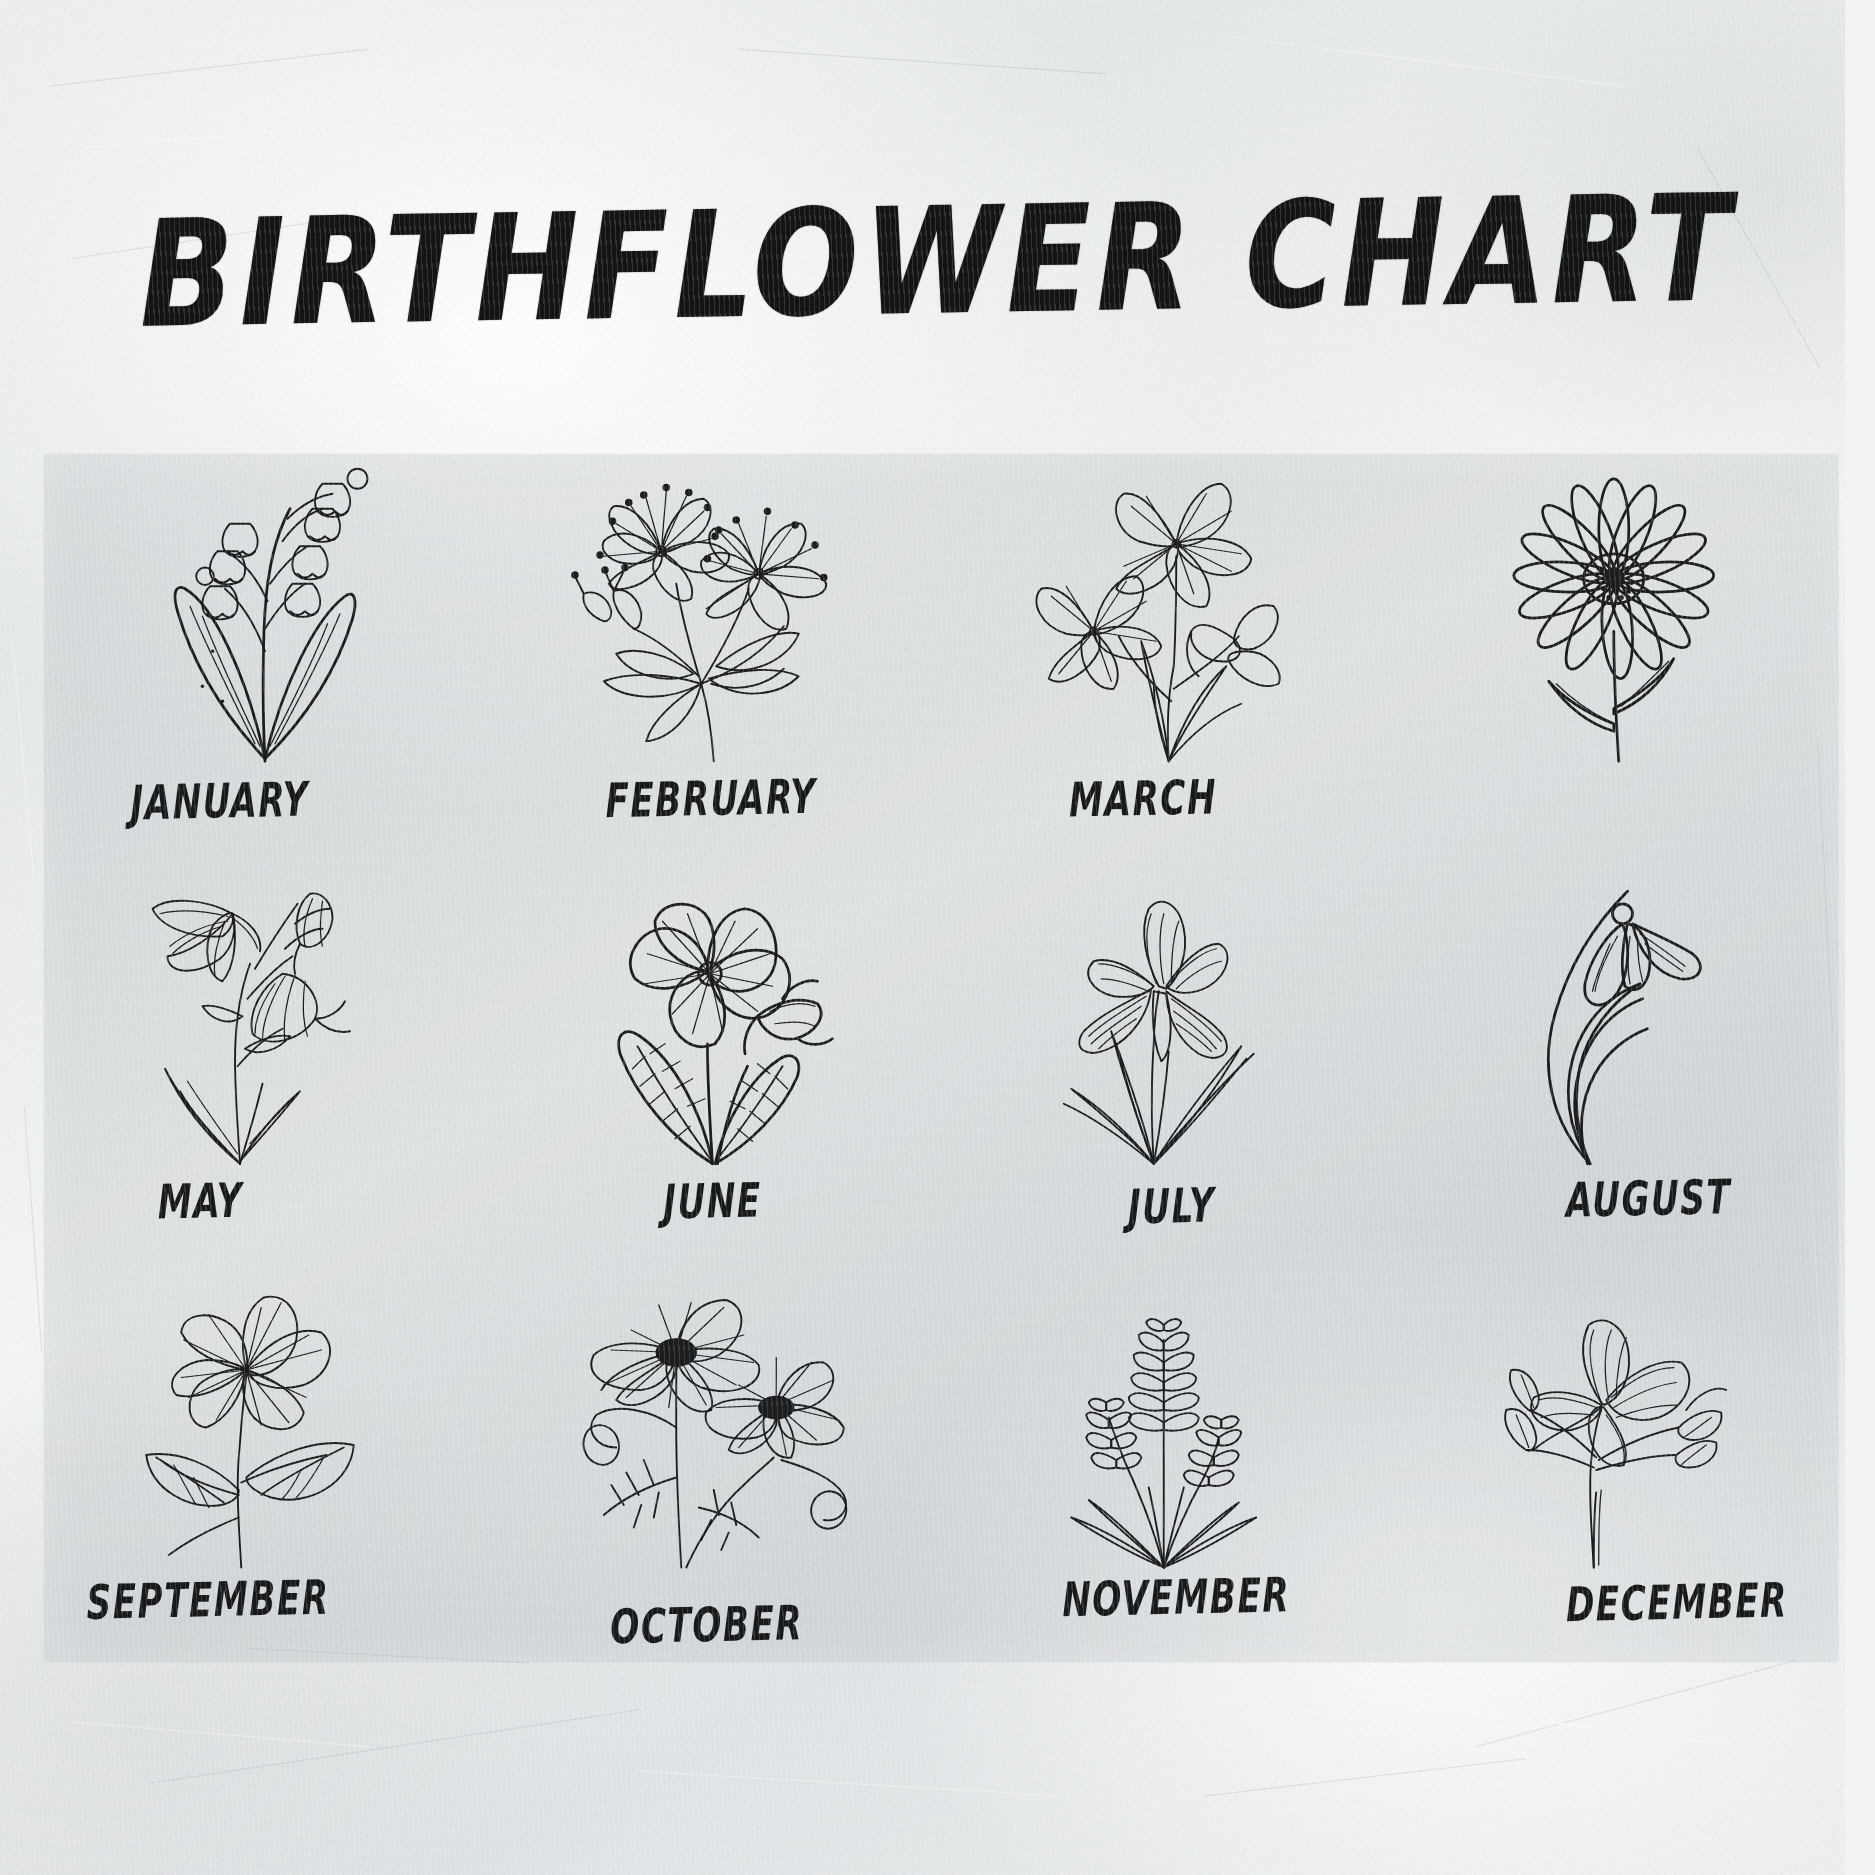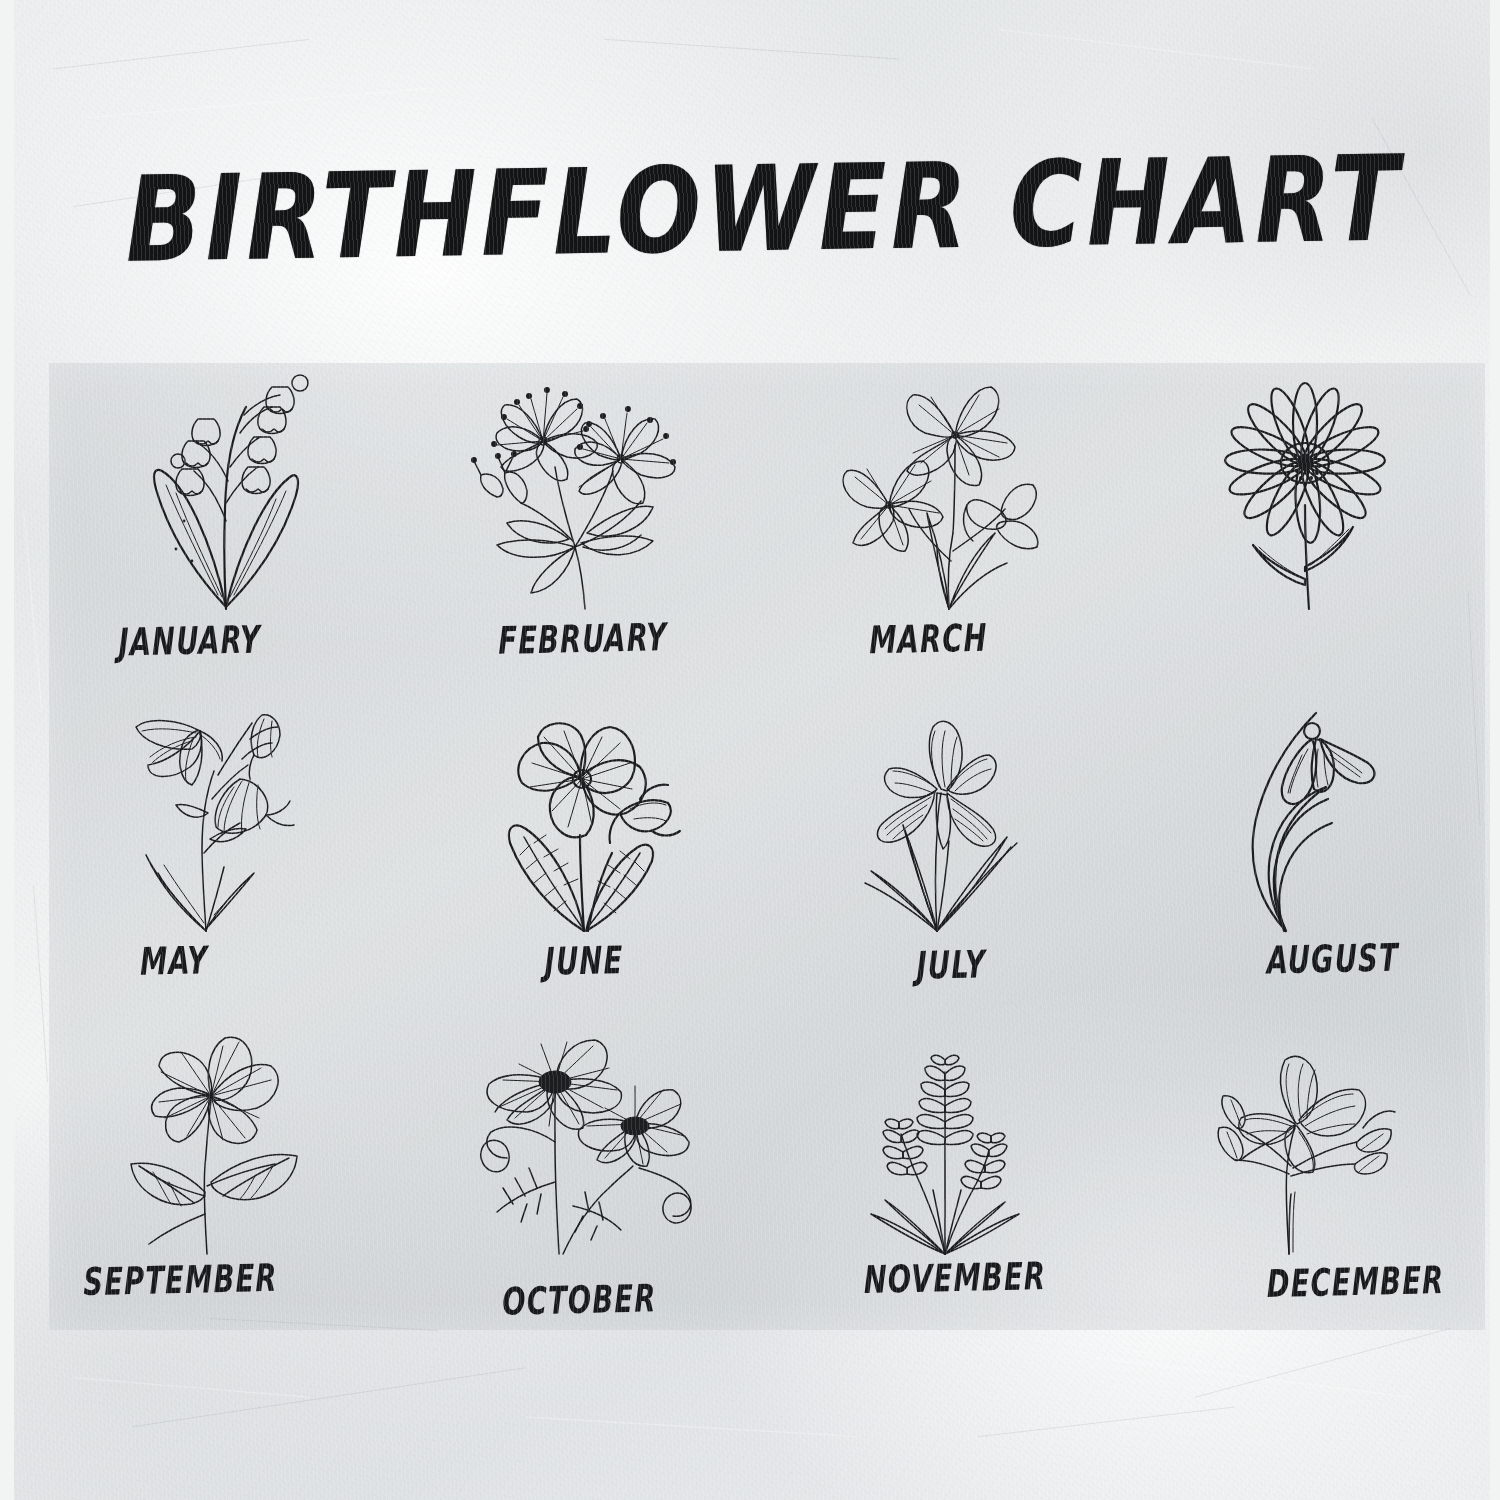--- a/index.html
+++ b/index.html
@@ -17,21 +17,20 @@
   #poster {
     position: relative;
     width: 1476px;
     height: 1500px;
     background:
       radial-gradient(ellipse 900px 620px at 28% 18%, rgba(255,255,255,0.95) 0%, rgba(255,255,255,0.0) 62%),
       radial-gradient(ellipse 760px 520px at 78% 86%, rgba(255,255,255,0.85) 0%, rgba(255,255,255,0.0) 60%),
       radial-gradient(ellipse 640px 480px at 8% 92%, rgba(214,217,219,0.55) 0%, rgba(214,217,219,0.0) 65%),
       radial-gradient(ellipse 520px 420px at 96% 10%, rgba(206,210,212,0.5) 0%, rgba(206,210,212,0.0) 62%),
       linear-gradient(152deg, #eceeef 0%, #e4e7e8 22%, #f4f5f5 48%, #e0e3e5 74%, #eceeef 100%);
-    margin-left: 14px;
   }
 
   
   #grain {
     position: absolute;
     inset: 0;
     pointer-events: none;
     opacity: 0.5;
     background-image:
       repeating-linear-gradient(41deg, rgba(120,128,134,0.055) 0px, rgba(120,128,134,0.055) 1px, rgba(0,0,0,0) 1px, rgba(0,0,0,0) 5px),

